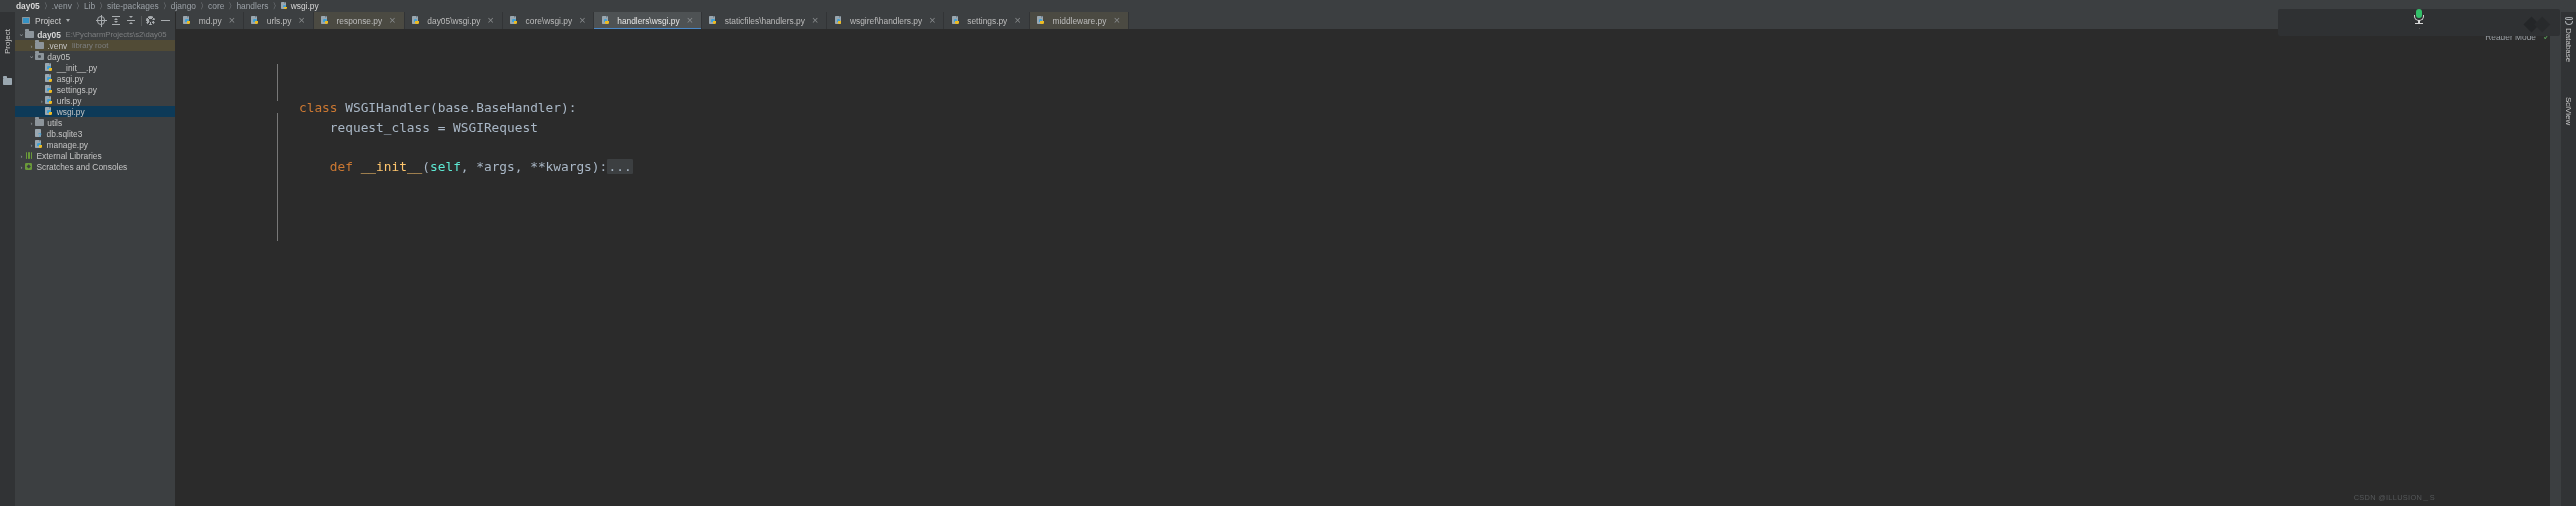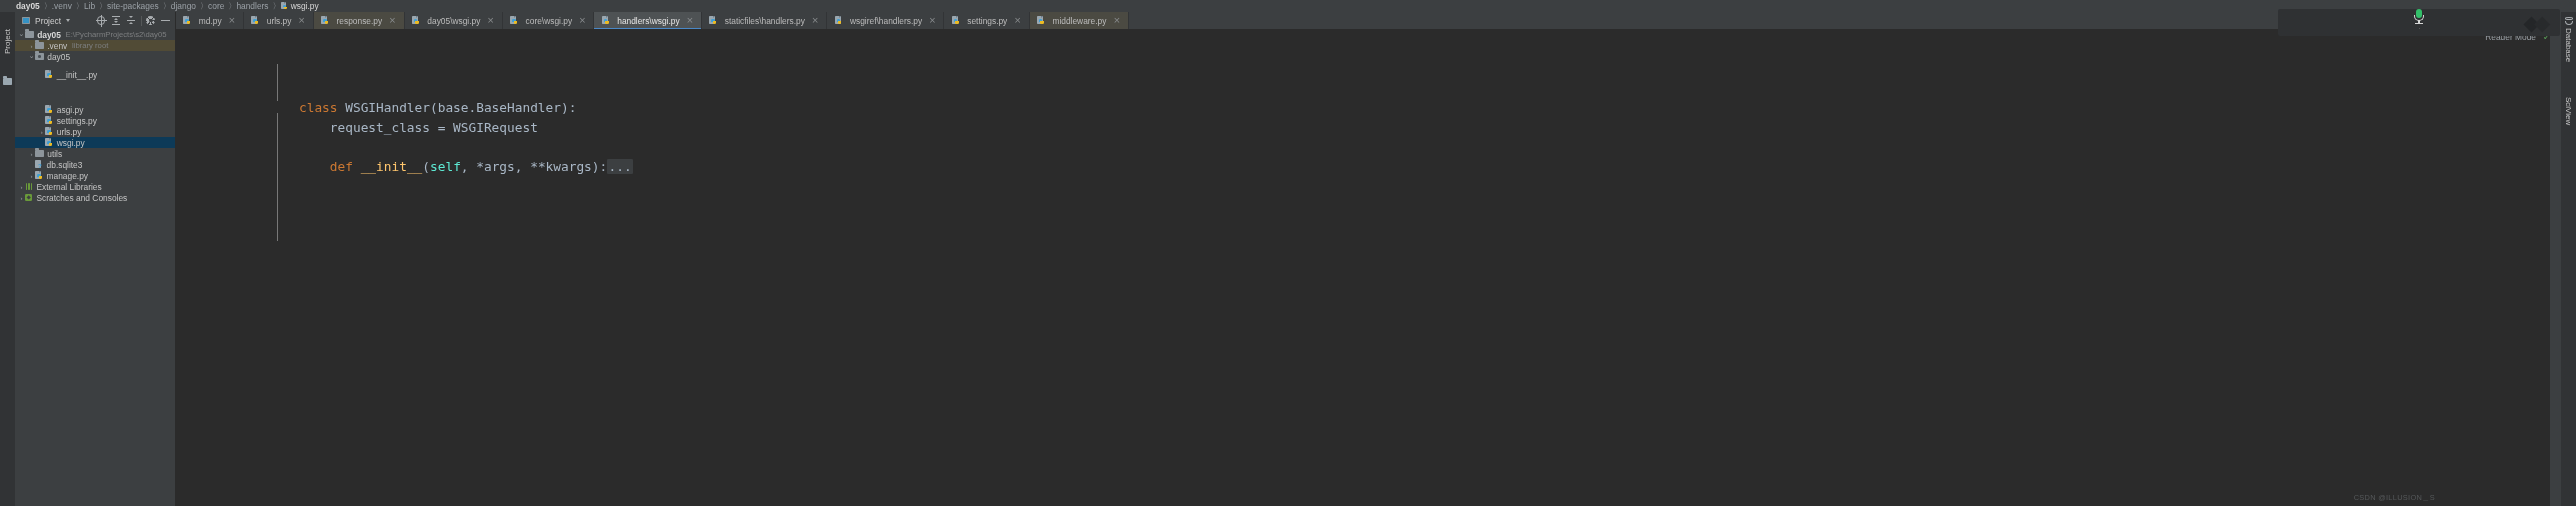--- a/index.html
+++ b/index.html
@@ -426,30 +426,30 @@
         <span class="twist">›</span>
         <span class="folder"></span>
         <span class="tname">.venv</span>
         <span class="tmeta">library root</span>
       </div>
       <div class="trow" style="padding-left: 12.8px;">
         <span class="twist" style="font-size: 7.4px; transform: translateY(-1.3px);">⌄</span>
         <span class="folder src"></span>
         <span class="tname">day05</span>
       </div>
-      <div class="trow" style="padding-left: 23px; margin-top: 7px;">
+      <div class="trow" style="padding-left: 23px;">
         <span class="twist"></span>
         <span class="pyfile">
           <span class="pg"></span>
           <span class="s1"></span>
           <span class="s2"></span>
         </span>
         <span class="tname">__init__.py</span>
       </div>
-      <div class="trow" style="padding-left: 23px; margin-top: 24px;">
+      <div class="trow" style="padding-left: 23px;">
         <span class="twist"></span>
         <span class="pyfile">
           <span class="pg"></span>
           <span class="s1"></span>
           <span class="s2"></span>
         </span>
         <span class="tname">asgi.py</span>
       </div>
       <div class="trow" style="padding-left: 23px;">
         <span class="twist"></span>

